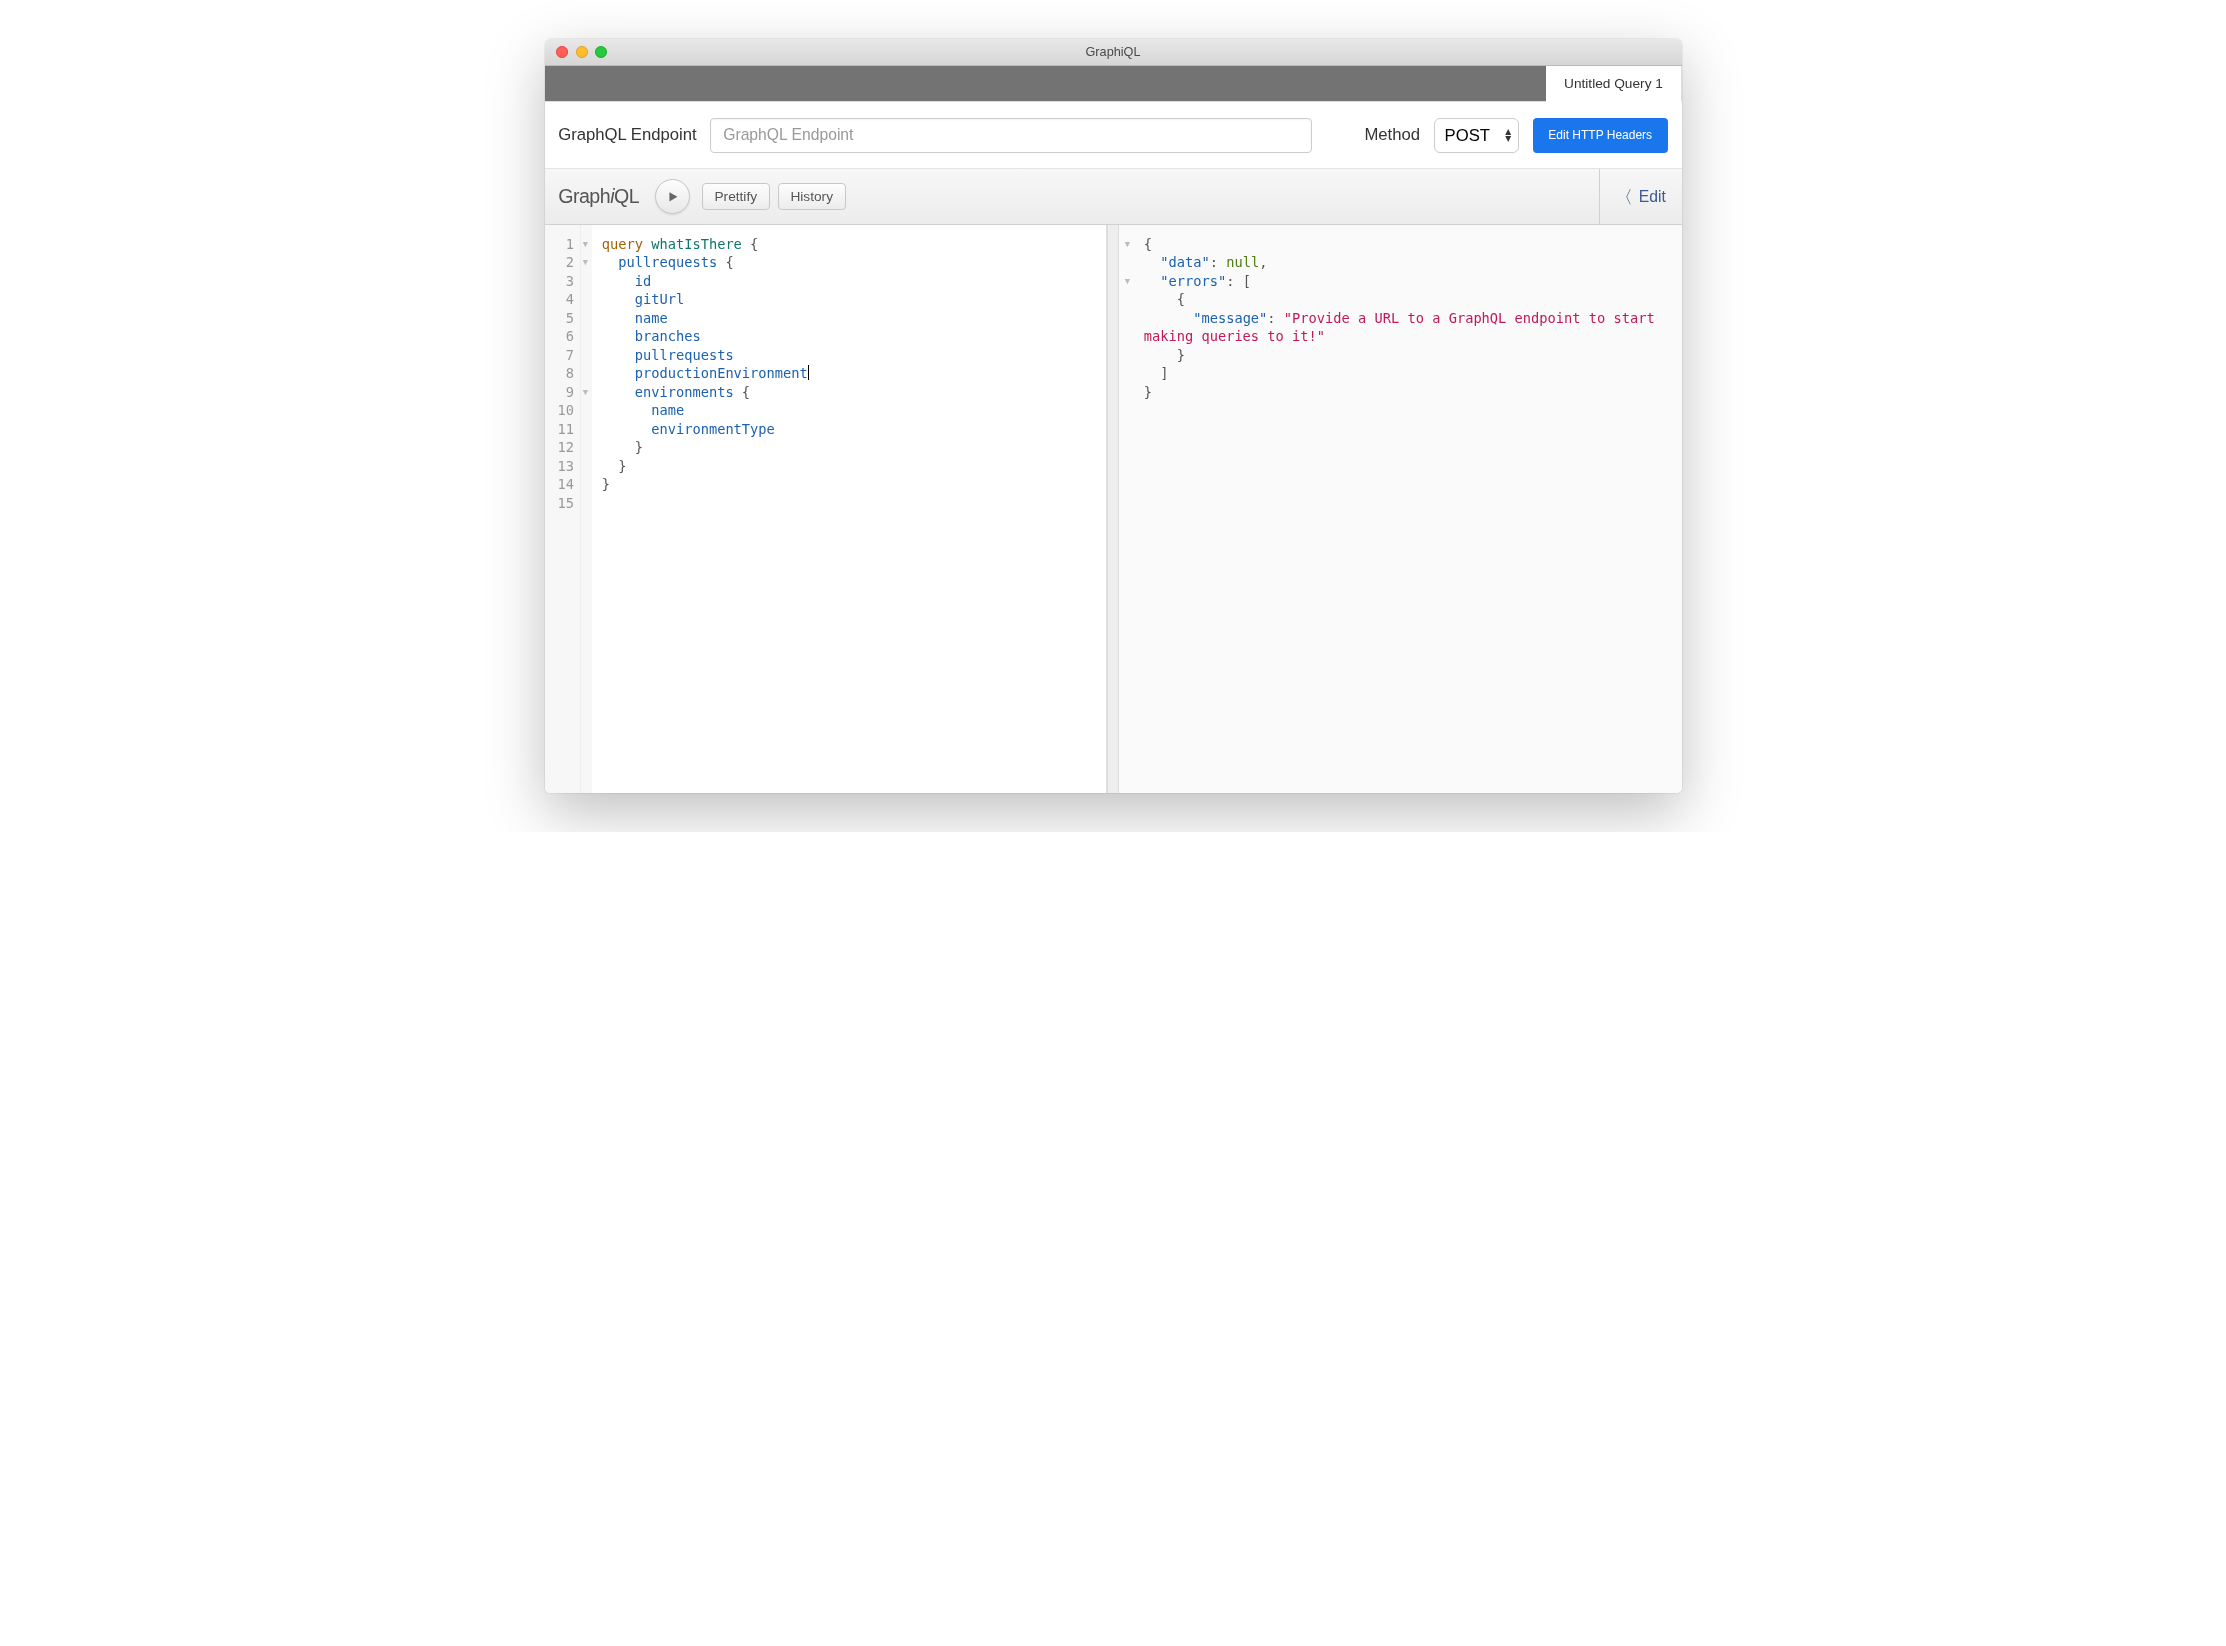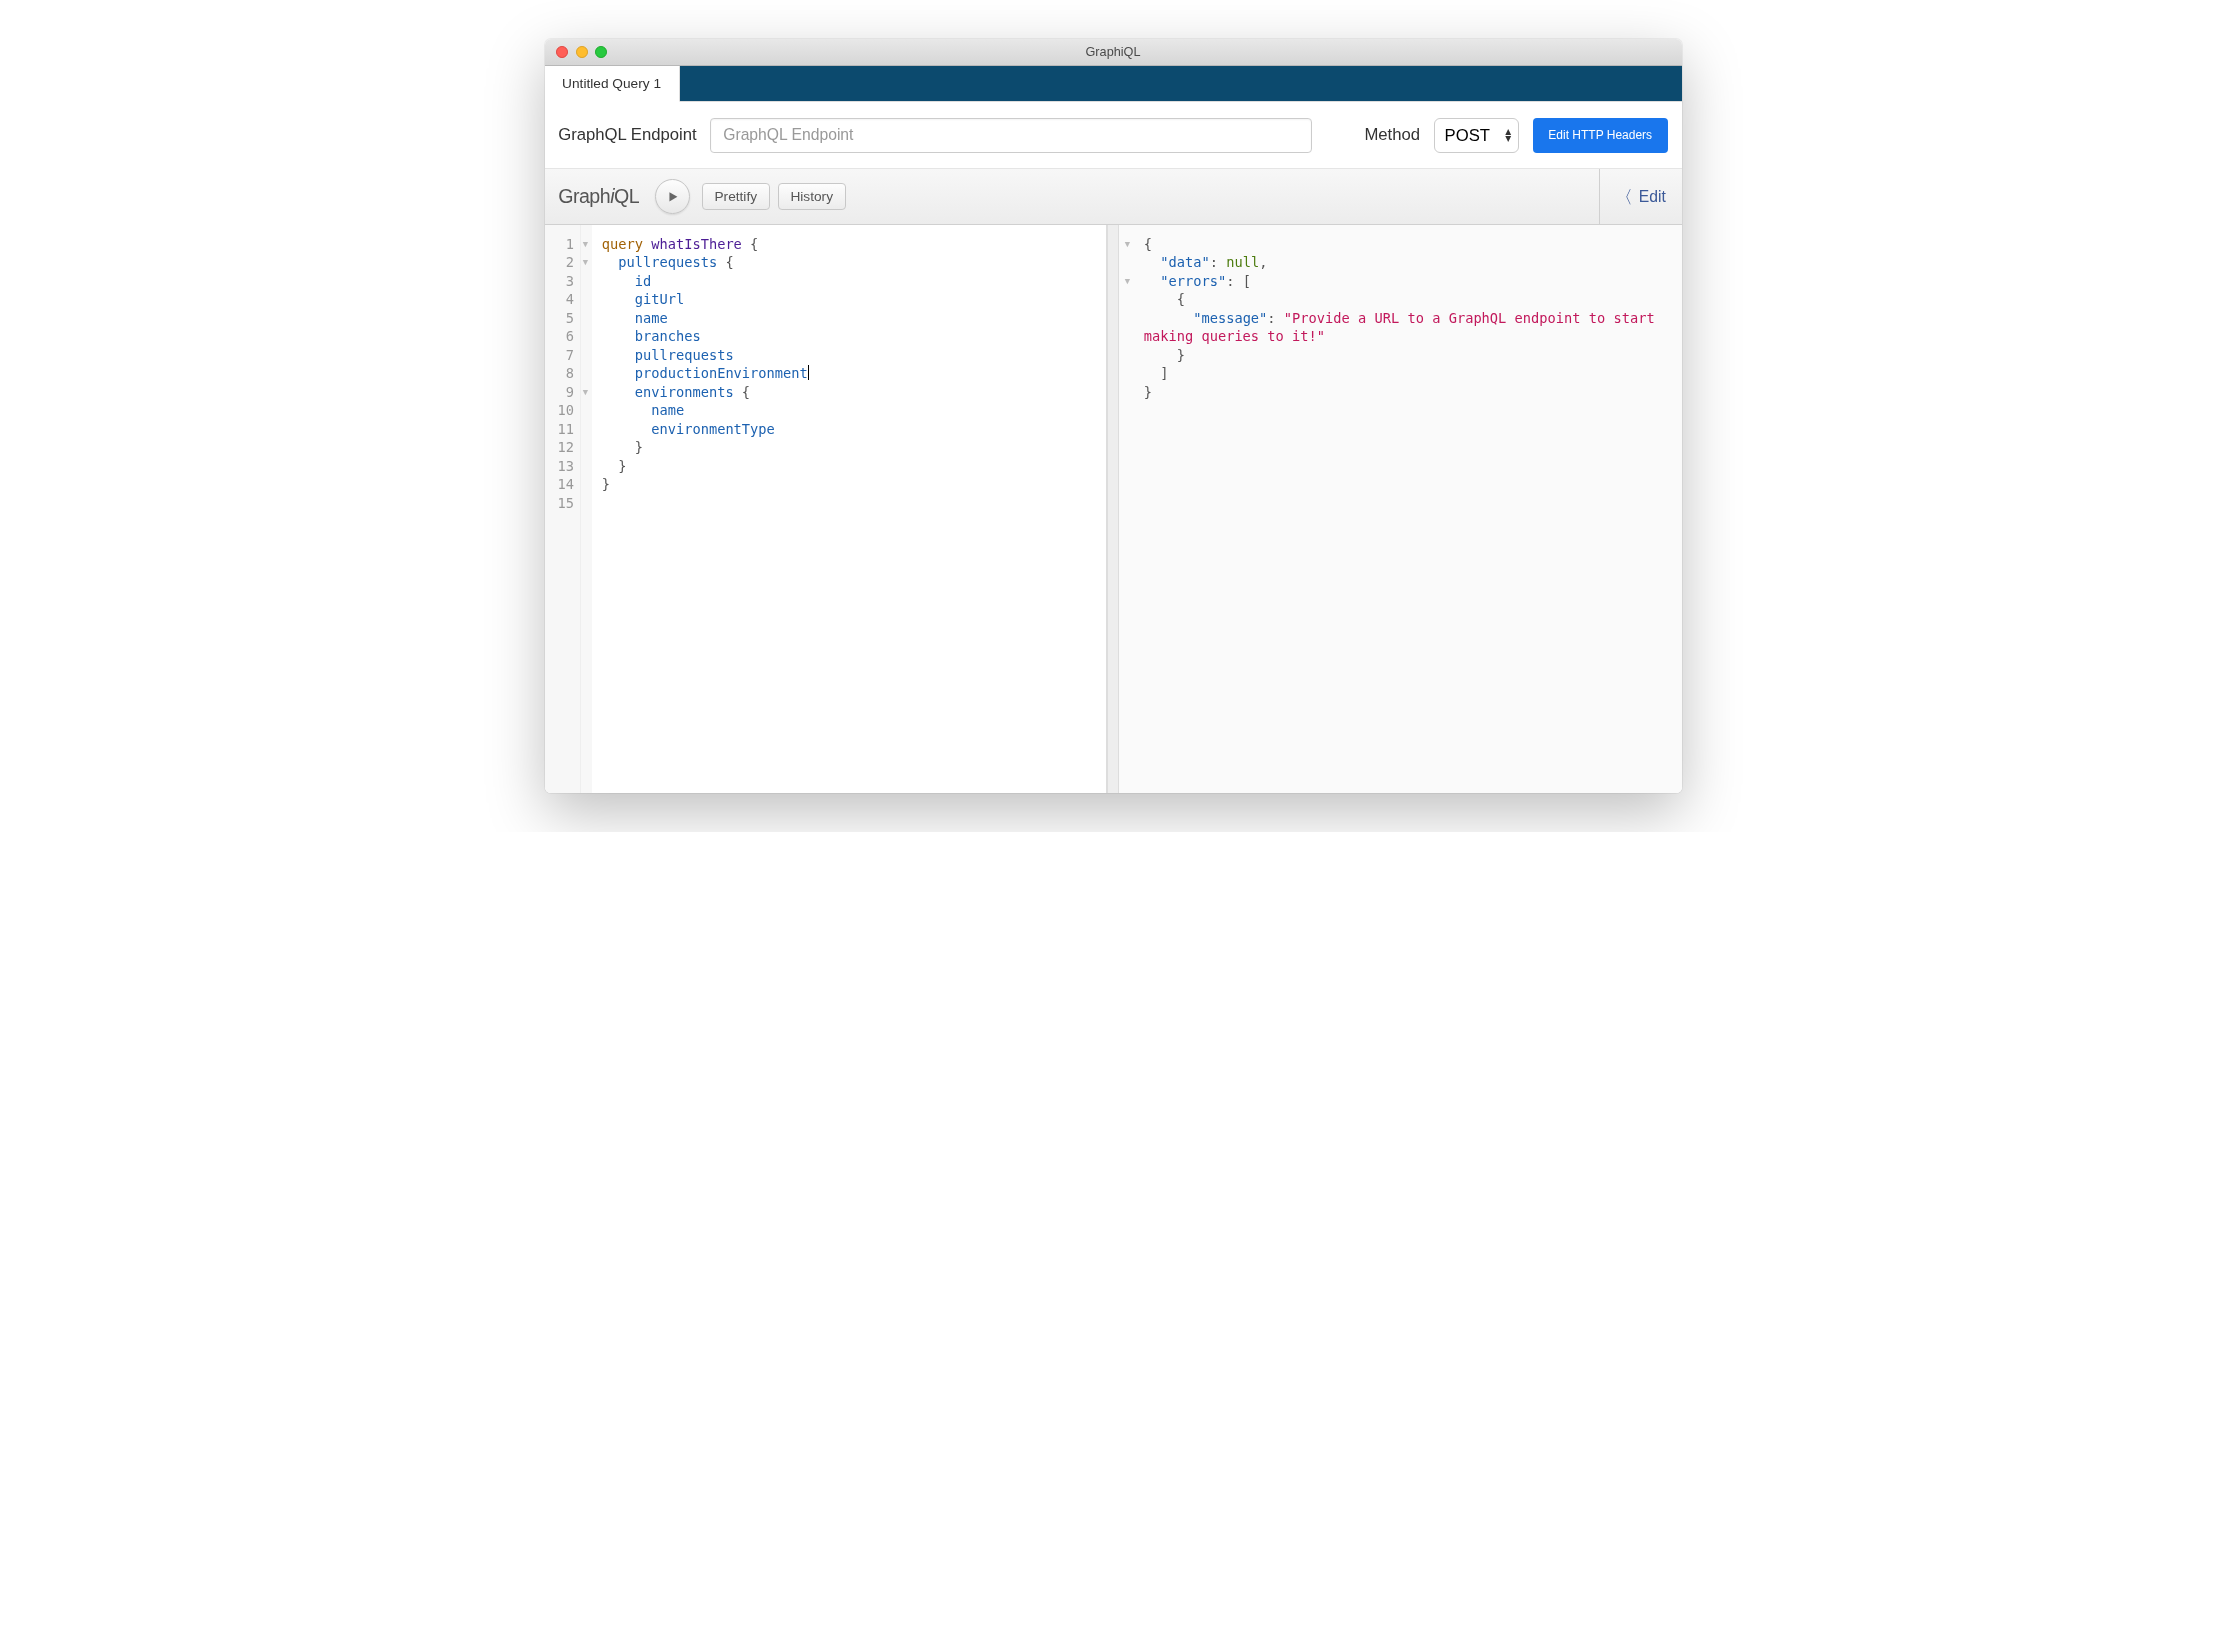--- a/index.html
+++ b/index.html
@@ -37,23 +37,24 @@
     .light.green { background: #28c940; border: 0.5px solid #1aab29; }
     .title {
       position: absolute;
       left: 0; right: 0;
       text-align: center;
       font-size: 12.7px;
       color: #4a4a4a;
       pointer-events: none;
     }
     .tab-bar {
-      background: #0c4a6e;
+      background: #737373;
       border-bottom: 1px solid #ddd;
       display: flex;
+      justify-content: flex-end;
     }
     .tab {
       padding: 9.8px 17.6px;
       font-size: 13.7px;
       color: #333;
       background: #fff;
       border-right: 1px solid #ddd;
       border-bottom: 1px solid #fff;
       margin-bottom: -1px;
       cursor: pointer;
@@ -209,21 +210,21 @@
       user-select: none;
     }
     .fold-col span { display: block; font-size: 8.8px; height: 18.5px; line-height: 18.5px;}
     .code {
       padding: 9.8px 9.8px;
       white-space: pre;
       color: #333;
       flex: 1;
     }
     .kw { color: #a16207; }
-    .def { color: #4c1d95; }
+    .def { color: #0f766e; }
     .field { color: #1c61b0; }
     .punc { color: #555; }
     .str { color: #c2185b; }
     .nul { color: #4d7c0f; }
     .result-pane {
       width: 50%;
       background: #fafafa;
       display: flex;
     }
     .result-fold-col {

